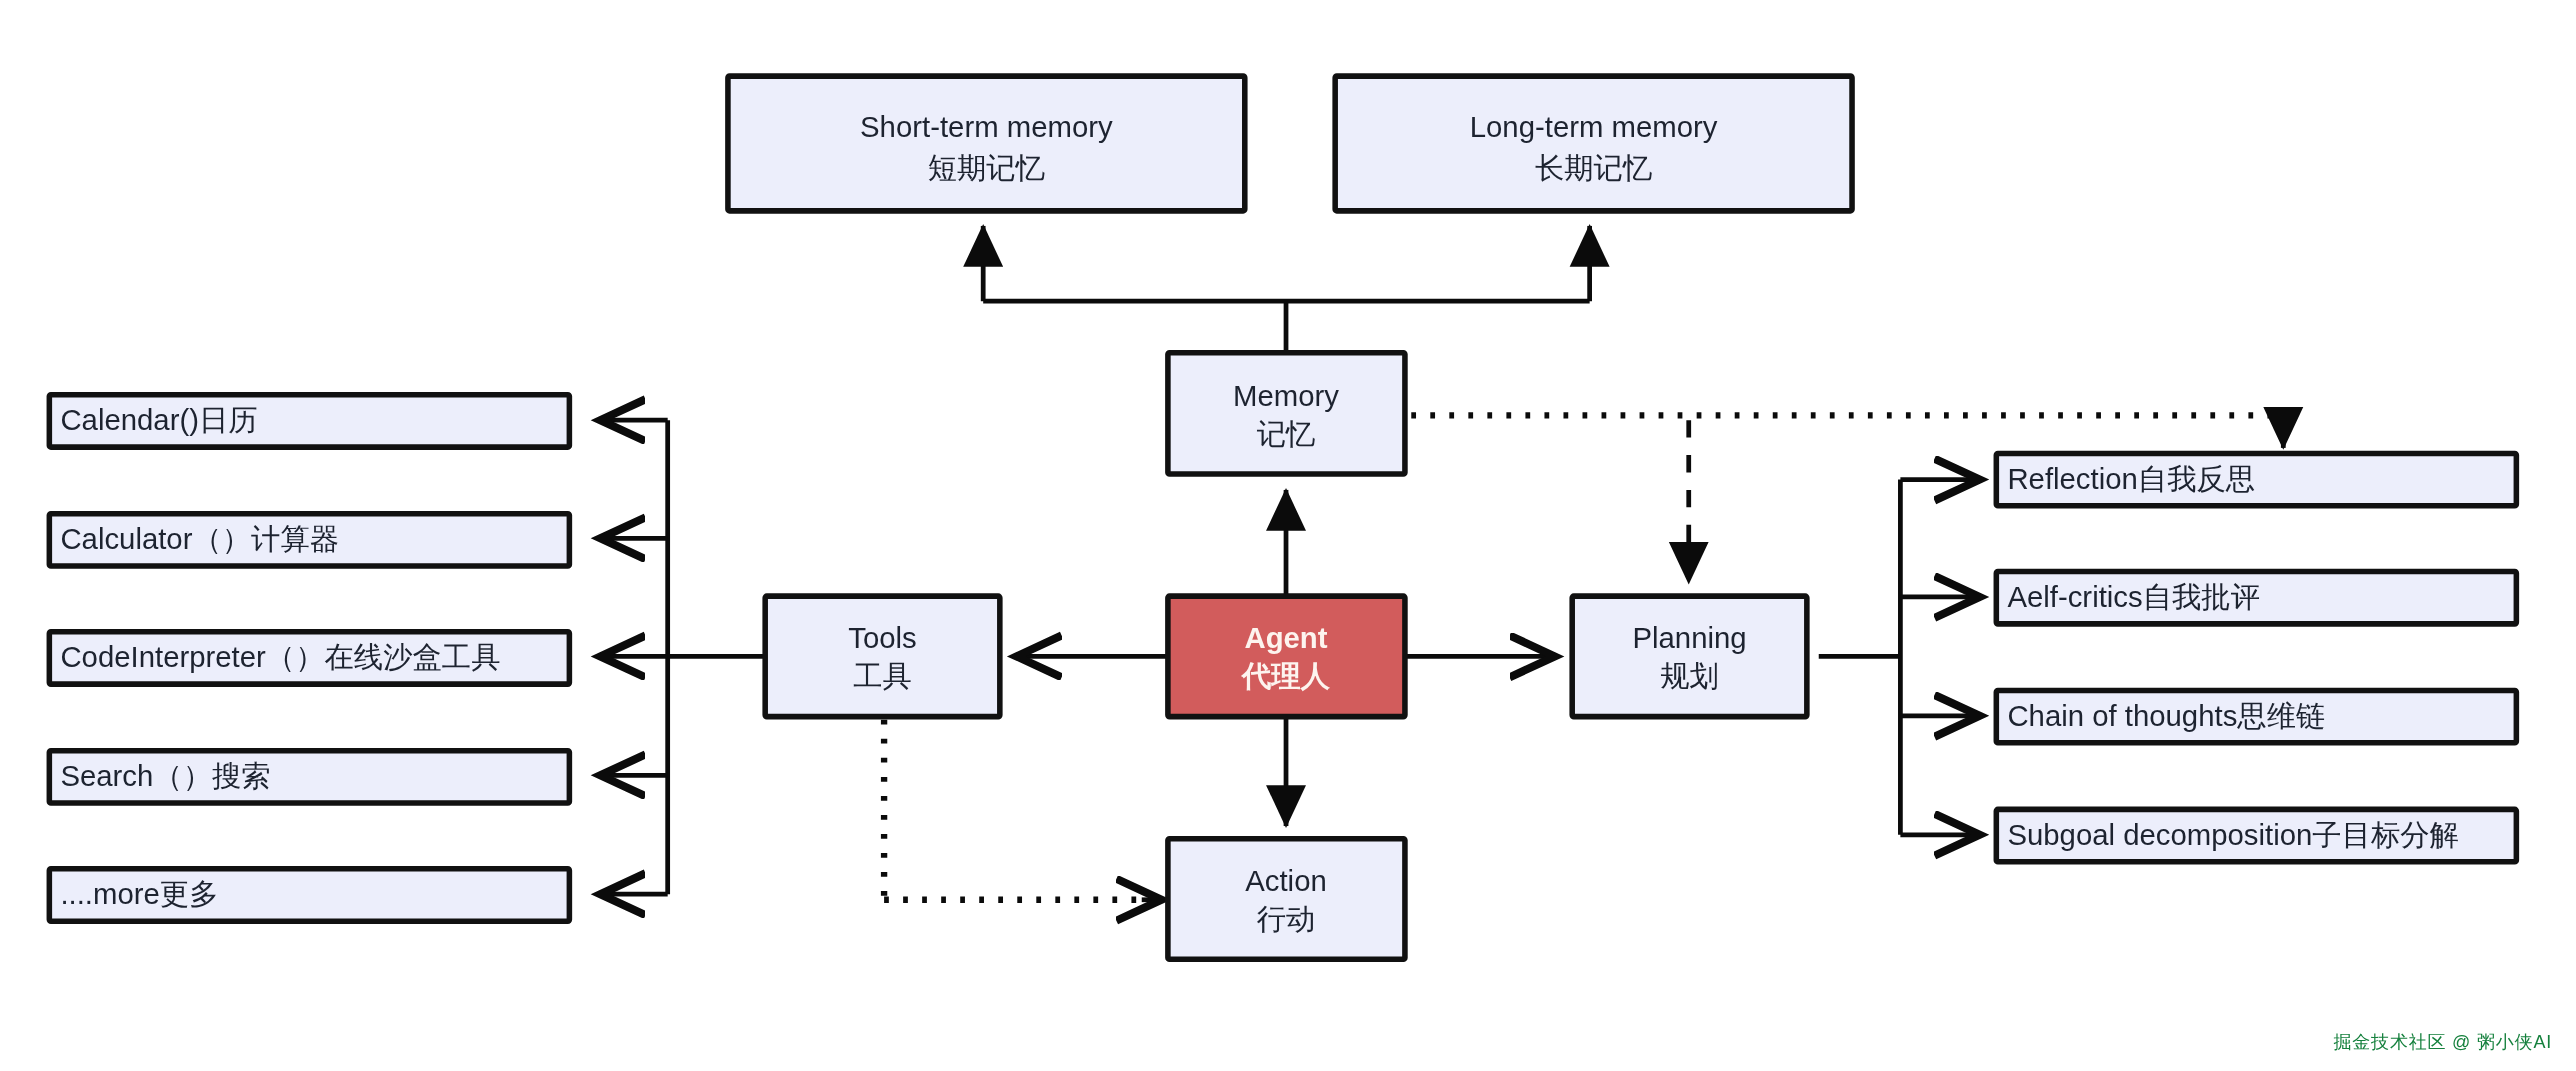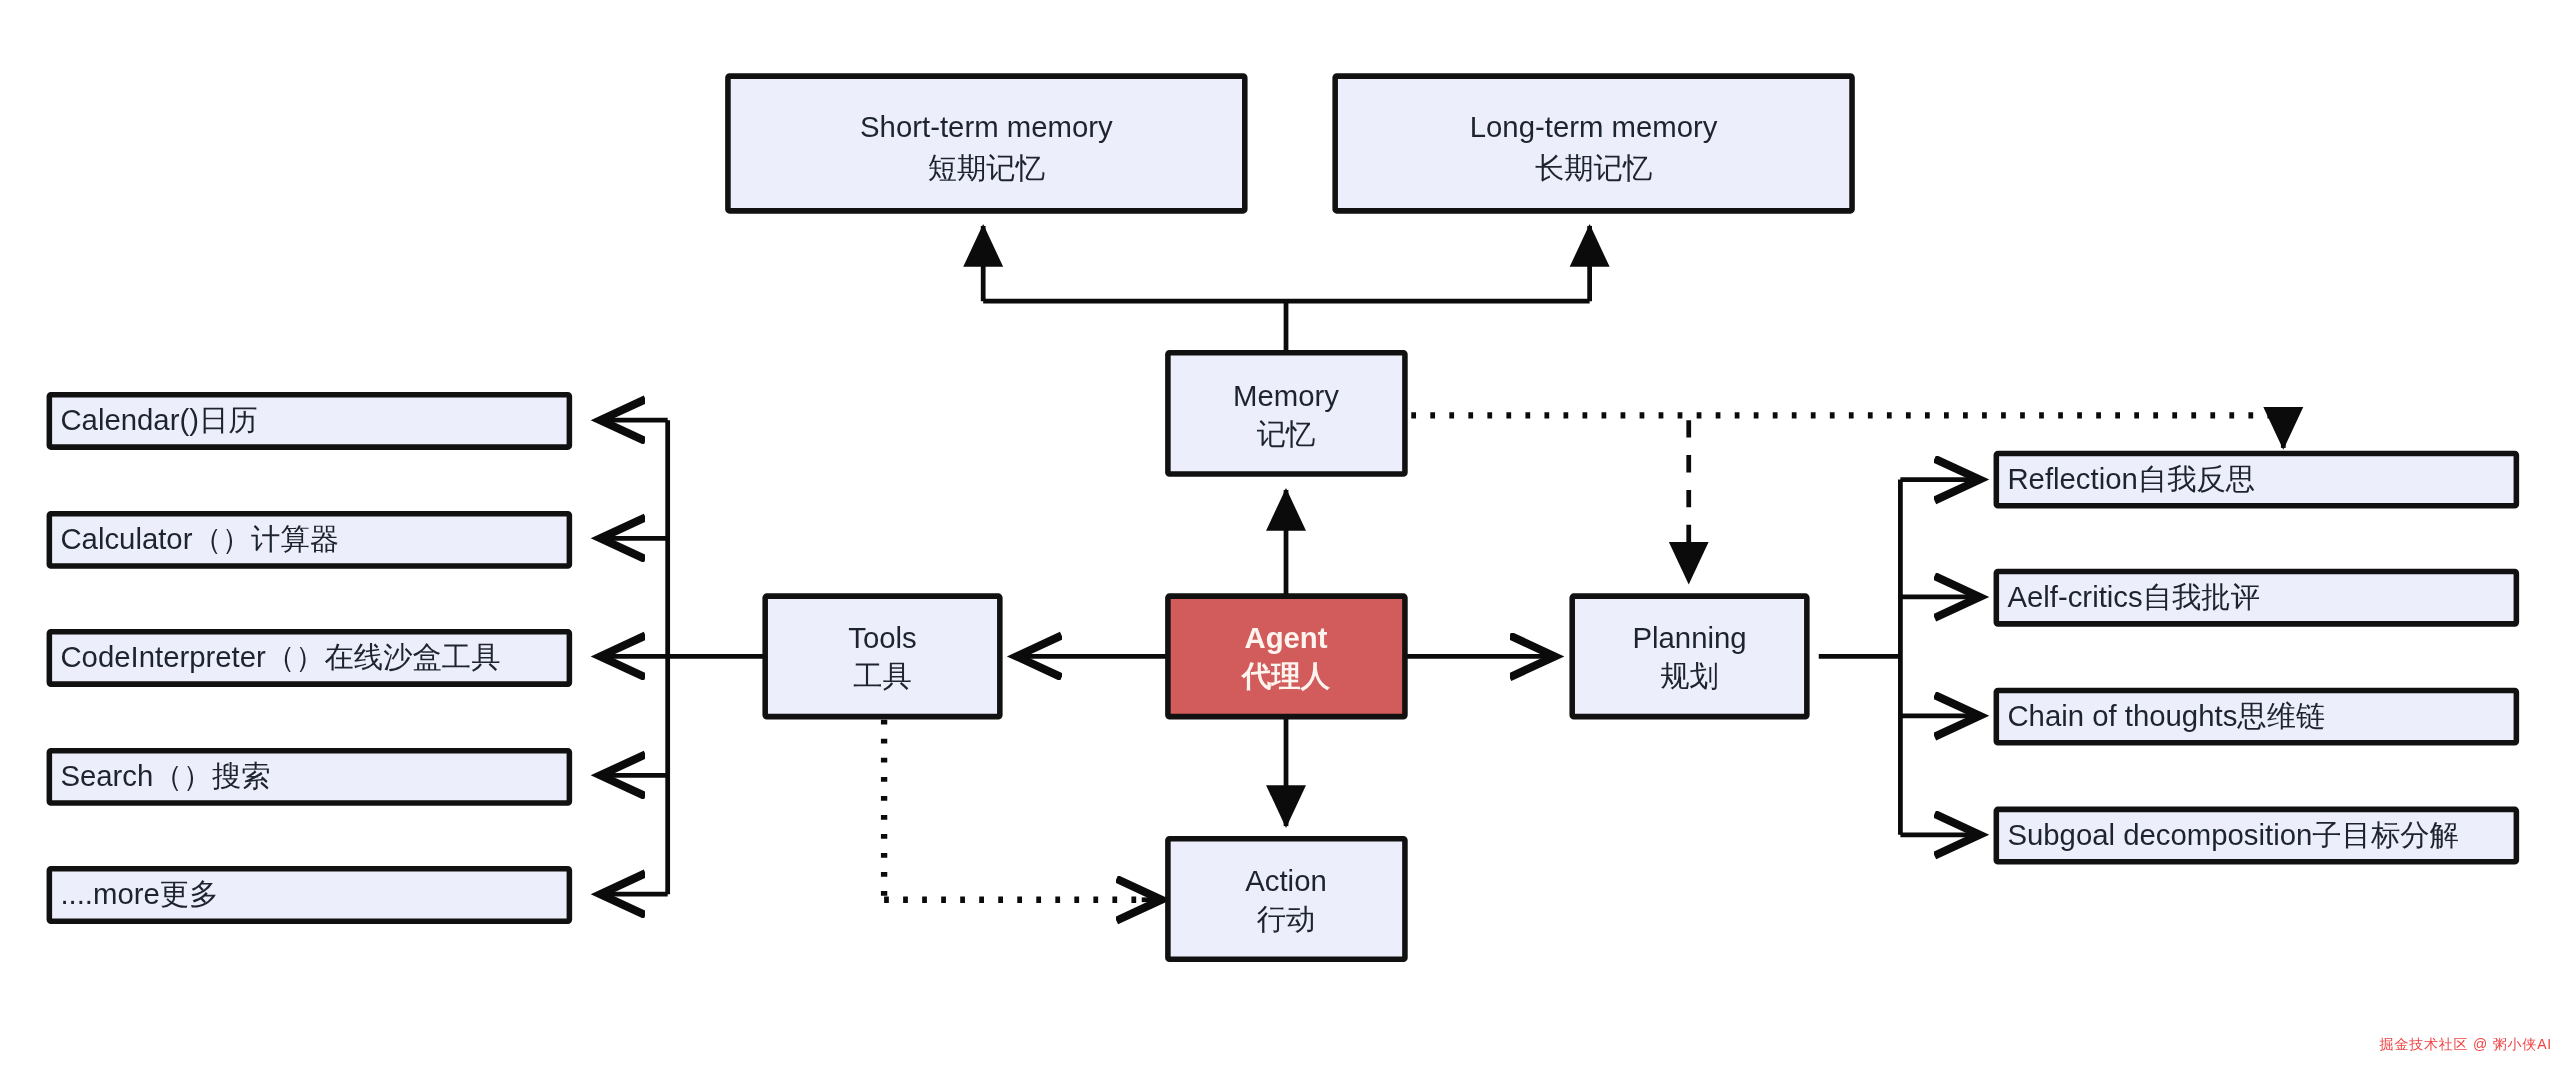--- a/index.html
+++ b/index.html
@@ -57,22 +57,22 @@
   }
   .edge.dashed {
     stroke-dasharray: 22 22;
     stroke-width: 6;
   }
   .watermark {
     position: absolute;
     right: 24px;
     bottom: 17.4px;
     font-family: "Liberation Sans", "DejaVu Sans", sans-serif;
-    font-size: 14px;
-    color: #ef4444;
+    font-size: 18px;
+    color: #15803d;
     letter-spacing: 0.8px;
     white-space: nowrap;
     user-select: none;
   }
 </style>
 </head>
 <body>
 
 <svg id="diagram" viewBox="0 0 3249 1351" xmlns="http://www.w3.org/2000/svg">
 

